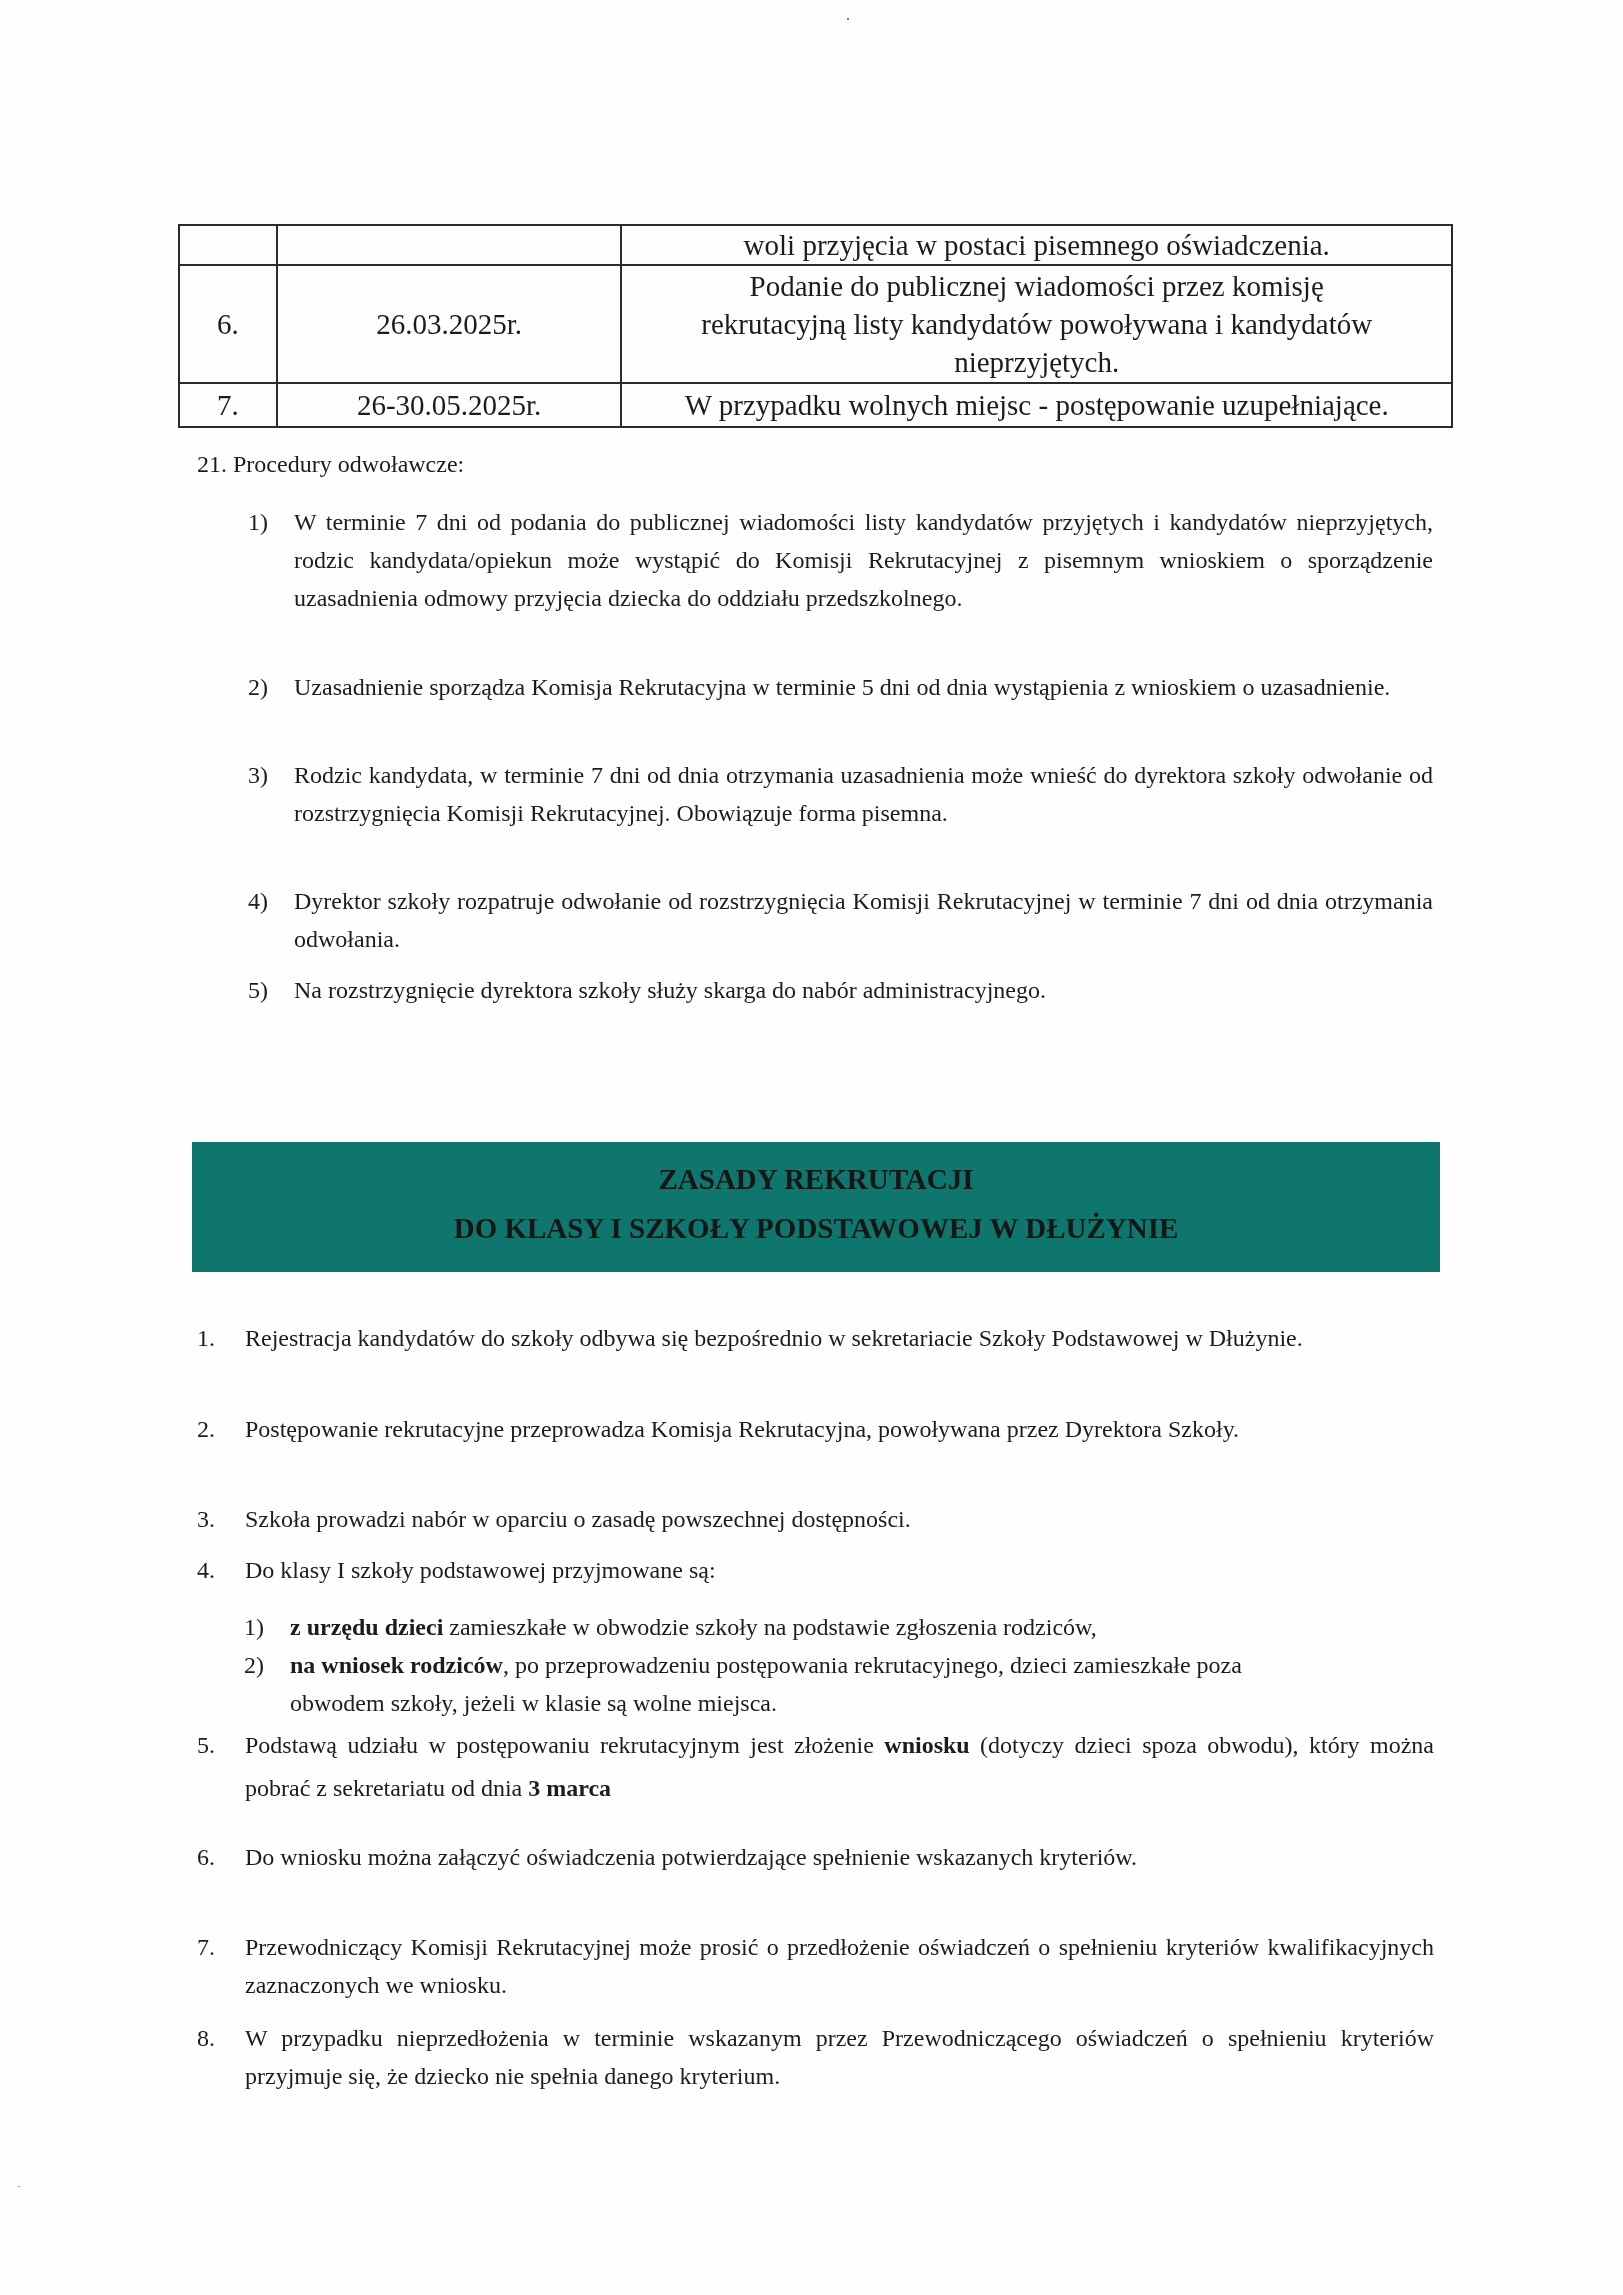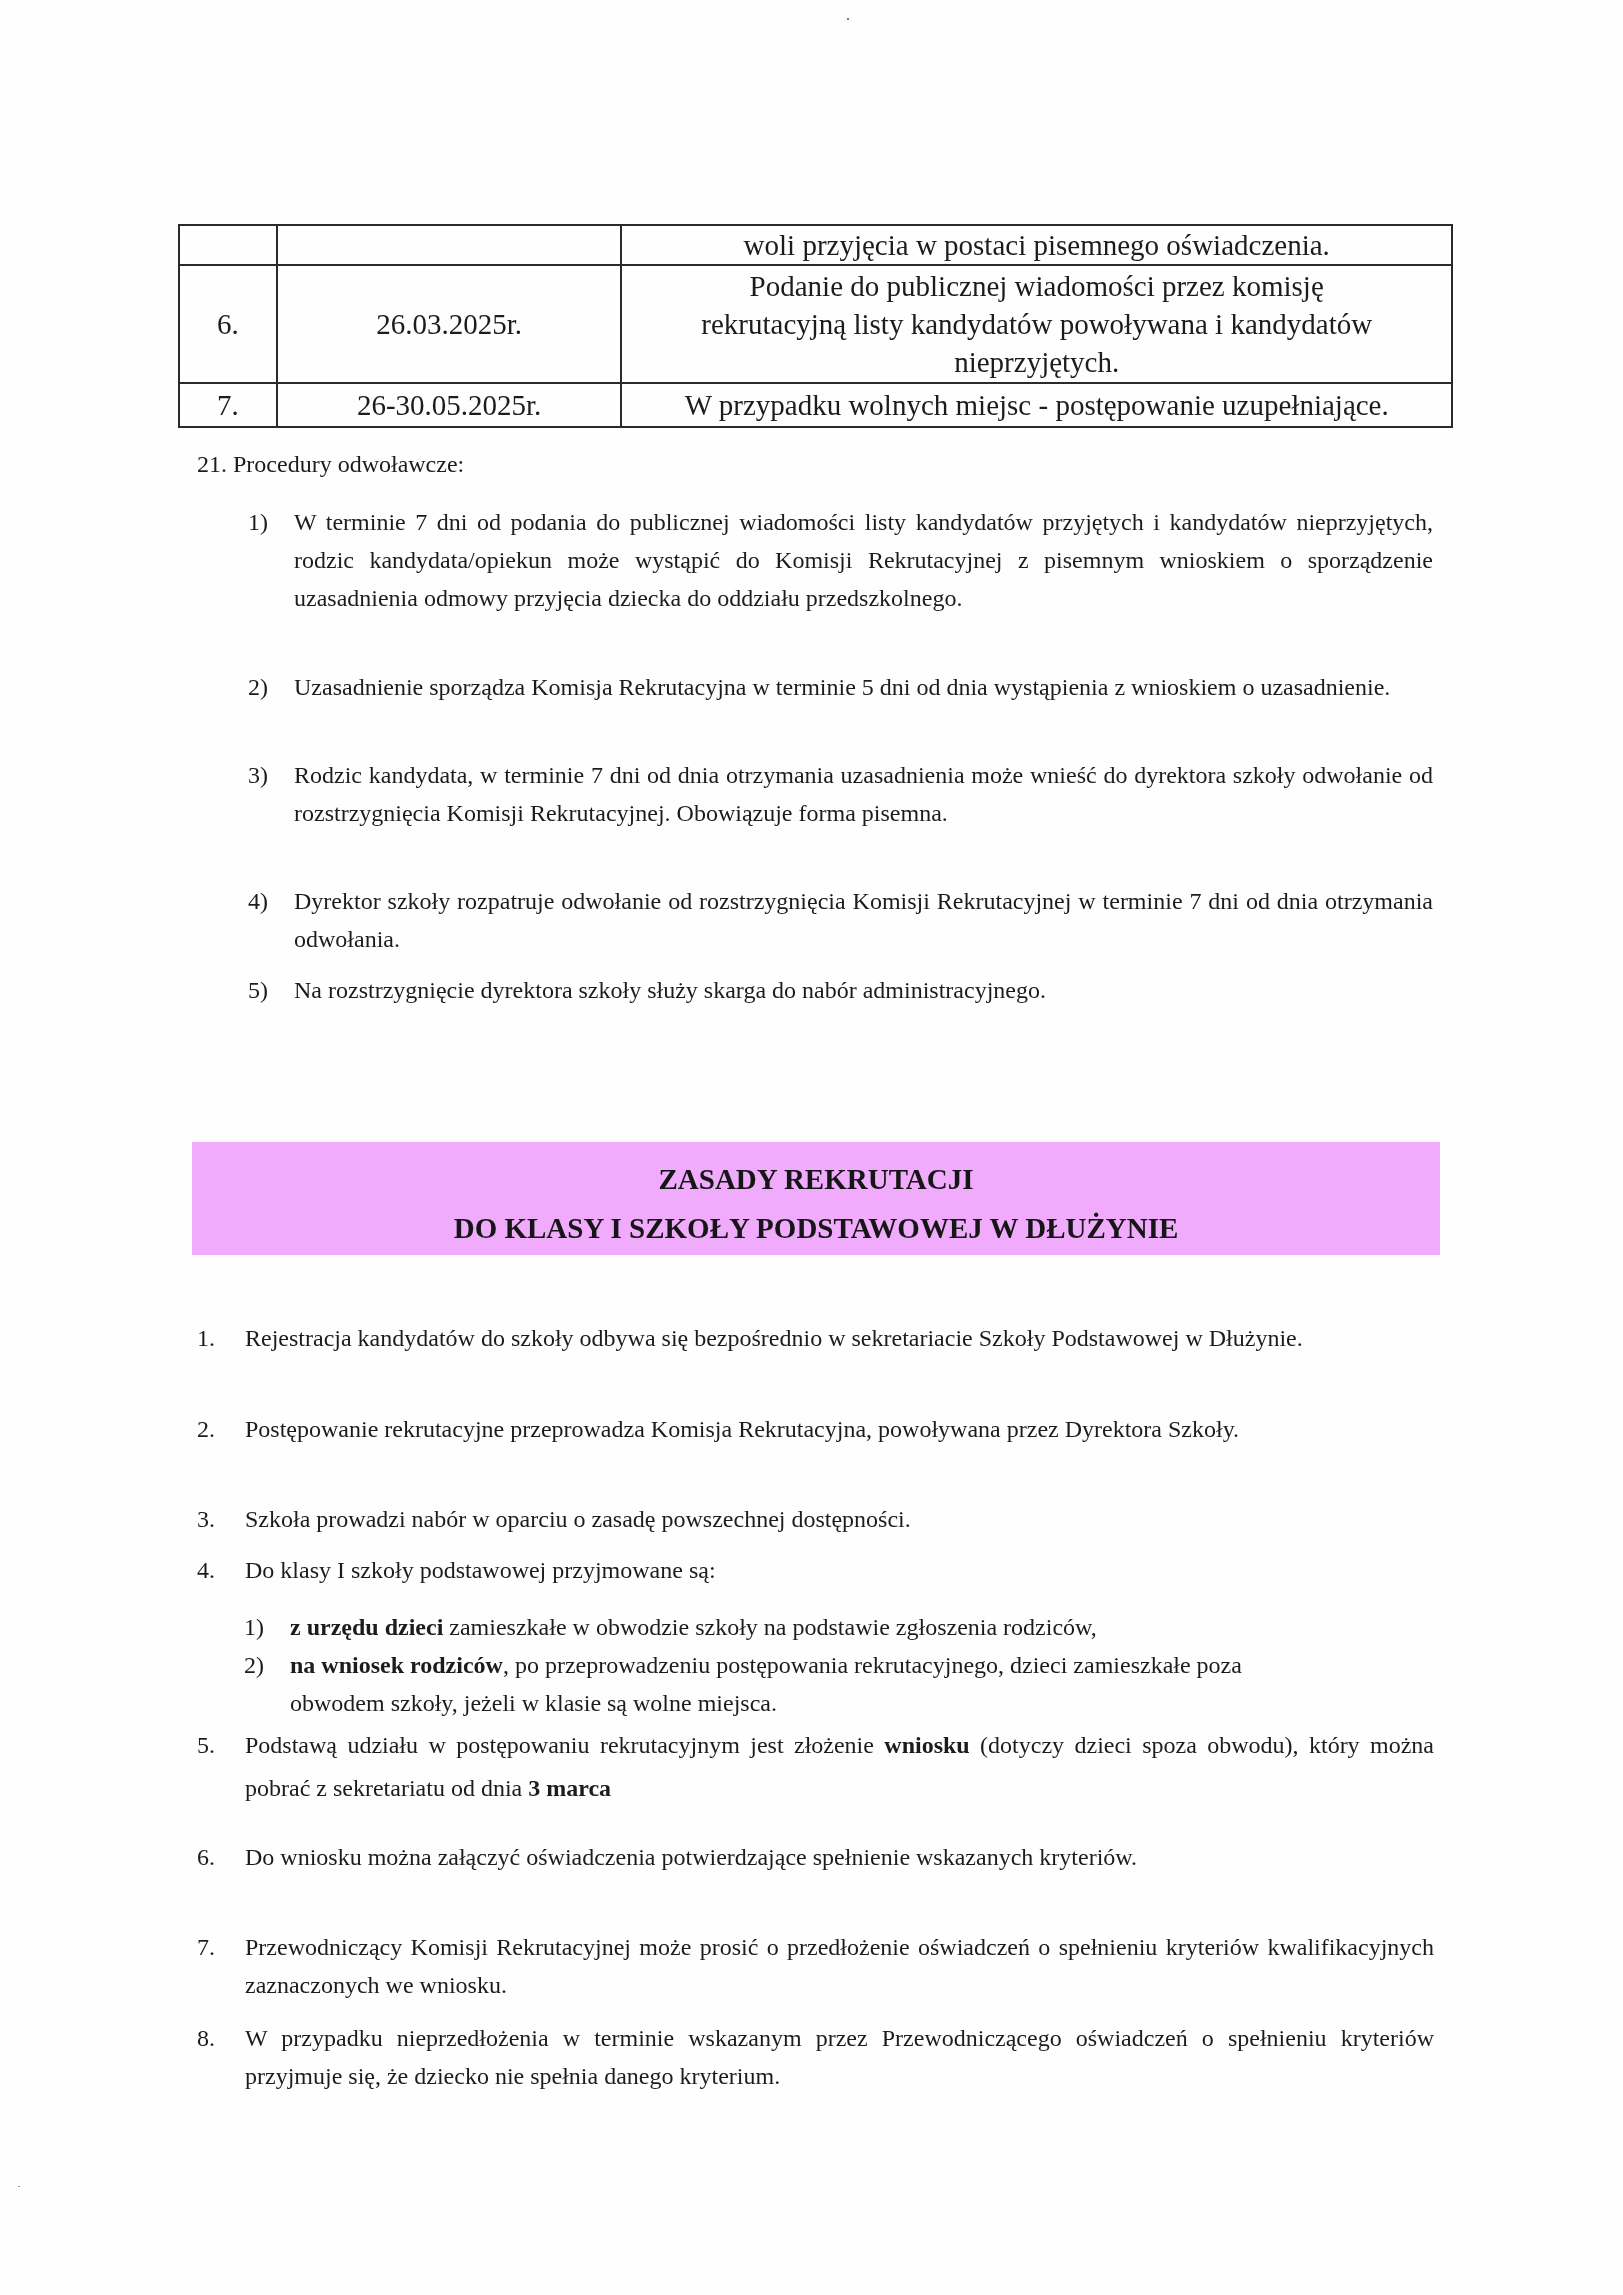--- a/index.html
+++ b/index.html
@@ -35,22 +35,22 @@
   .item { position: absolute; left: 0; right: 0; }
   .num { position: absolute; left: 0; top: 0; }
   .txt { position: absolute; top: 0; right: 0; }
 
   
   .appeals { left: 248px; top: 503px; width: 1185px; }
   .appeals .txt { left: 46px; }
 
   
   .banner {
-    position: absolute; left: 192px; top: 1142px; width: 1248px; height: 113px;
-    background: #f0abfc;
+    position: absolute; left: 192px; top: 1142px; width: 1248px; height: 130px;
+    background: #0f766e;
   }
   .banner .line {
     position: absolute; left: 0; right: 0; text-align: center;
     font-weight: bold; font-size: 29px; line-height: 34px; color: #161616;
   }
   .banner .l1 { top: 19.7px; }
   .banner .l2 { top: 69px; }
 
   
   .rules { left: 197px; top: 1319px; width: 1237px; }

